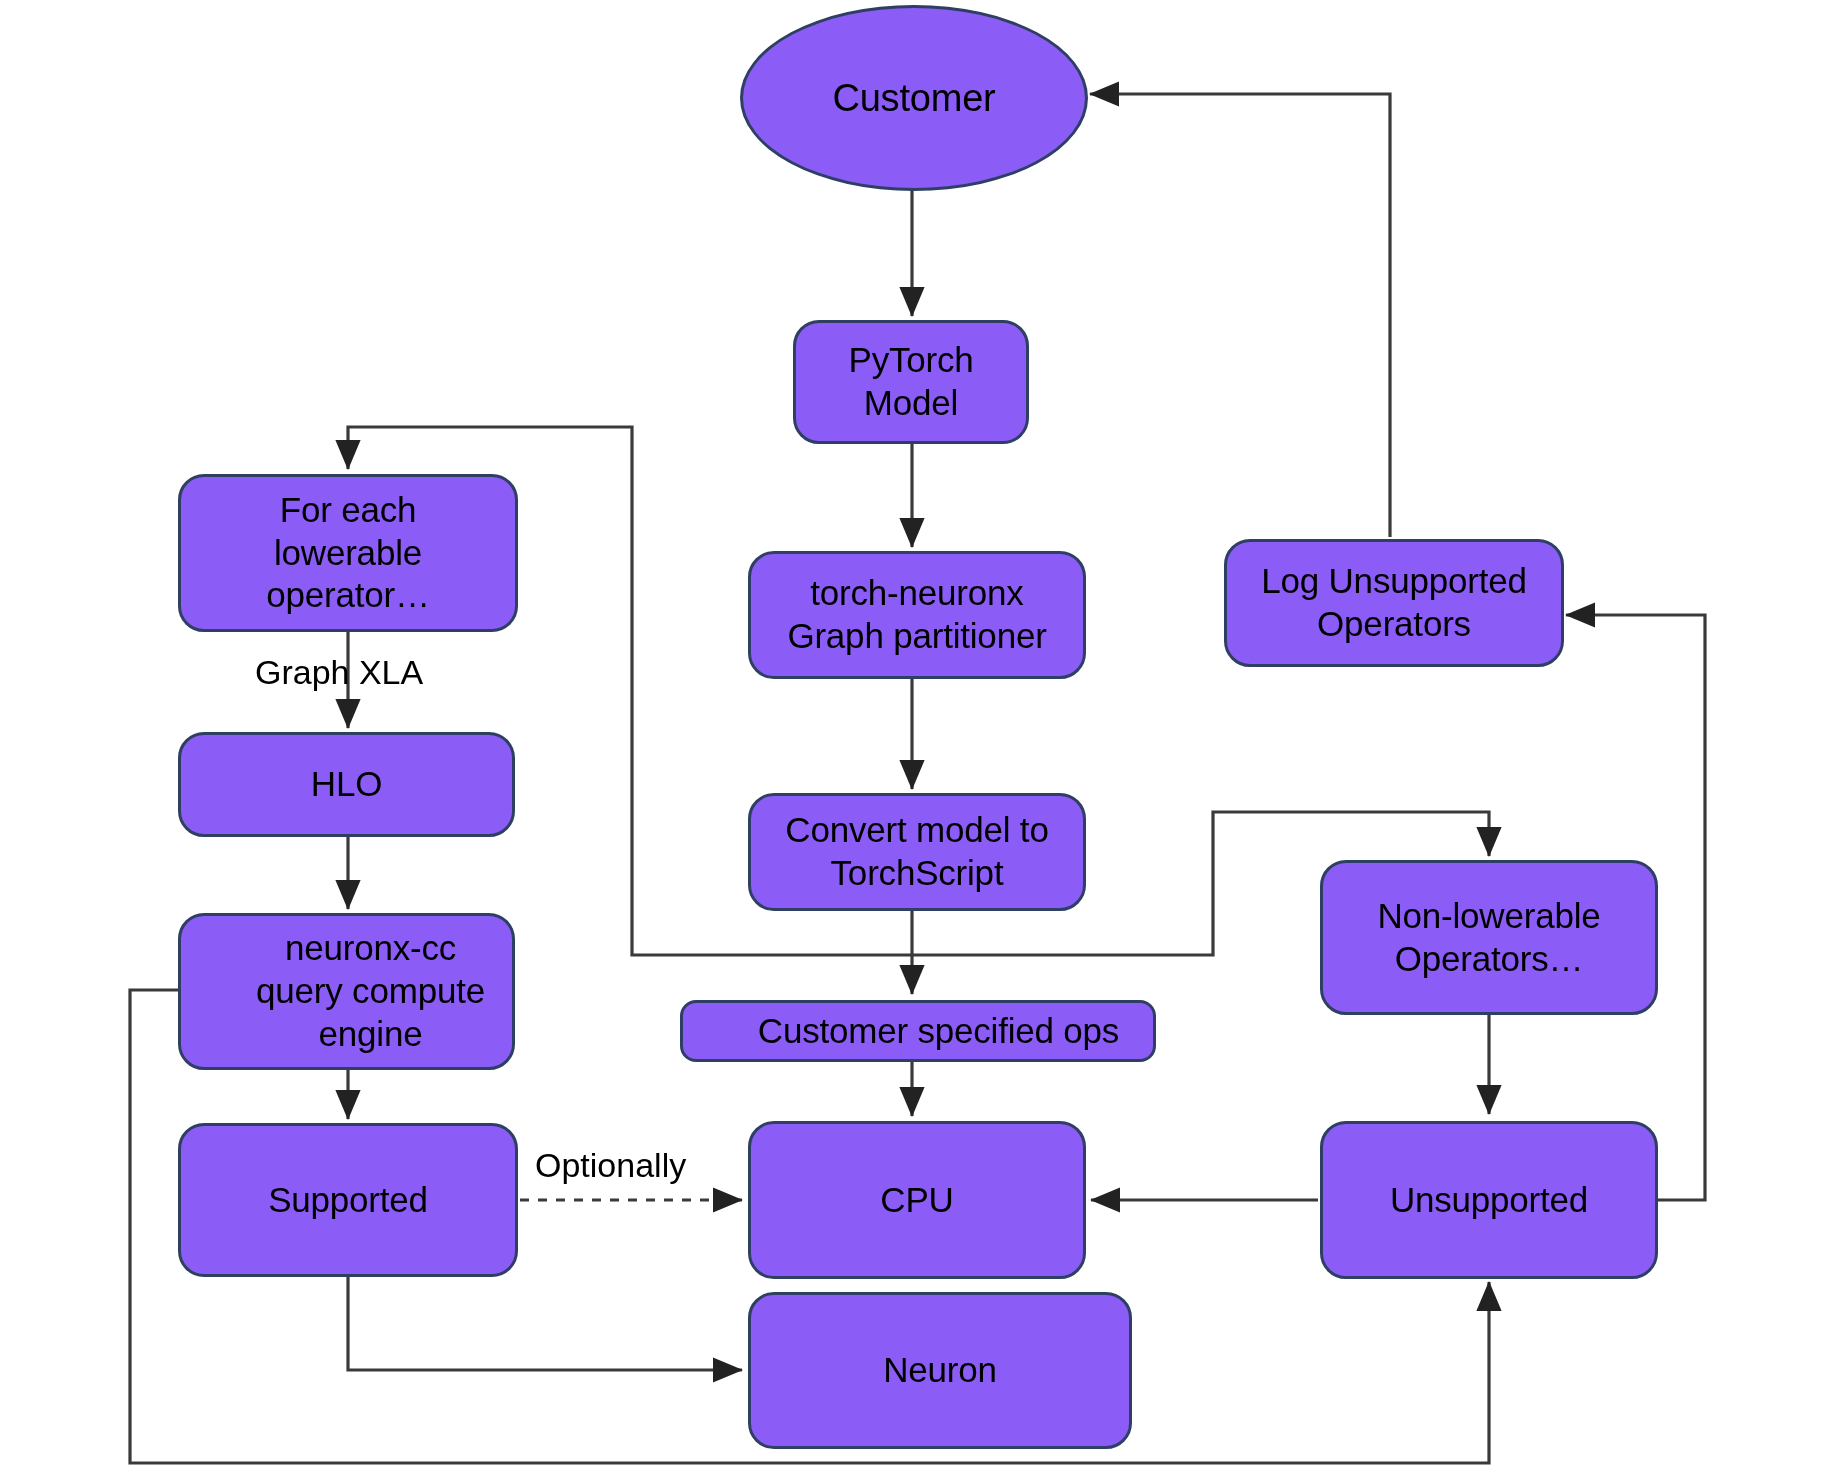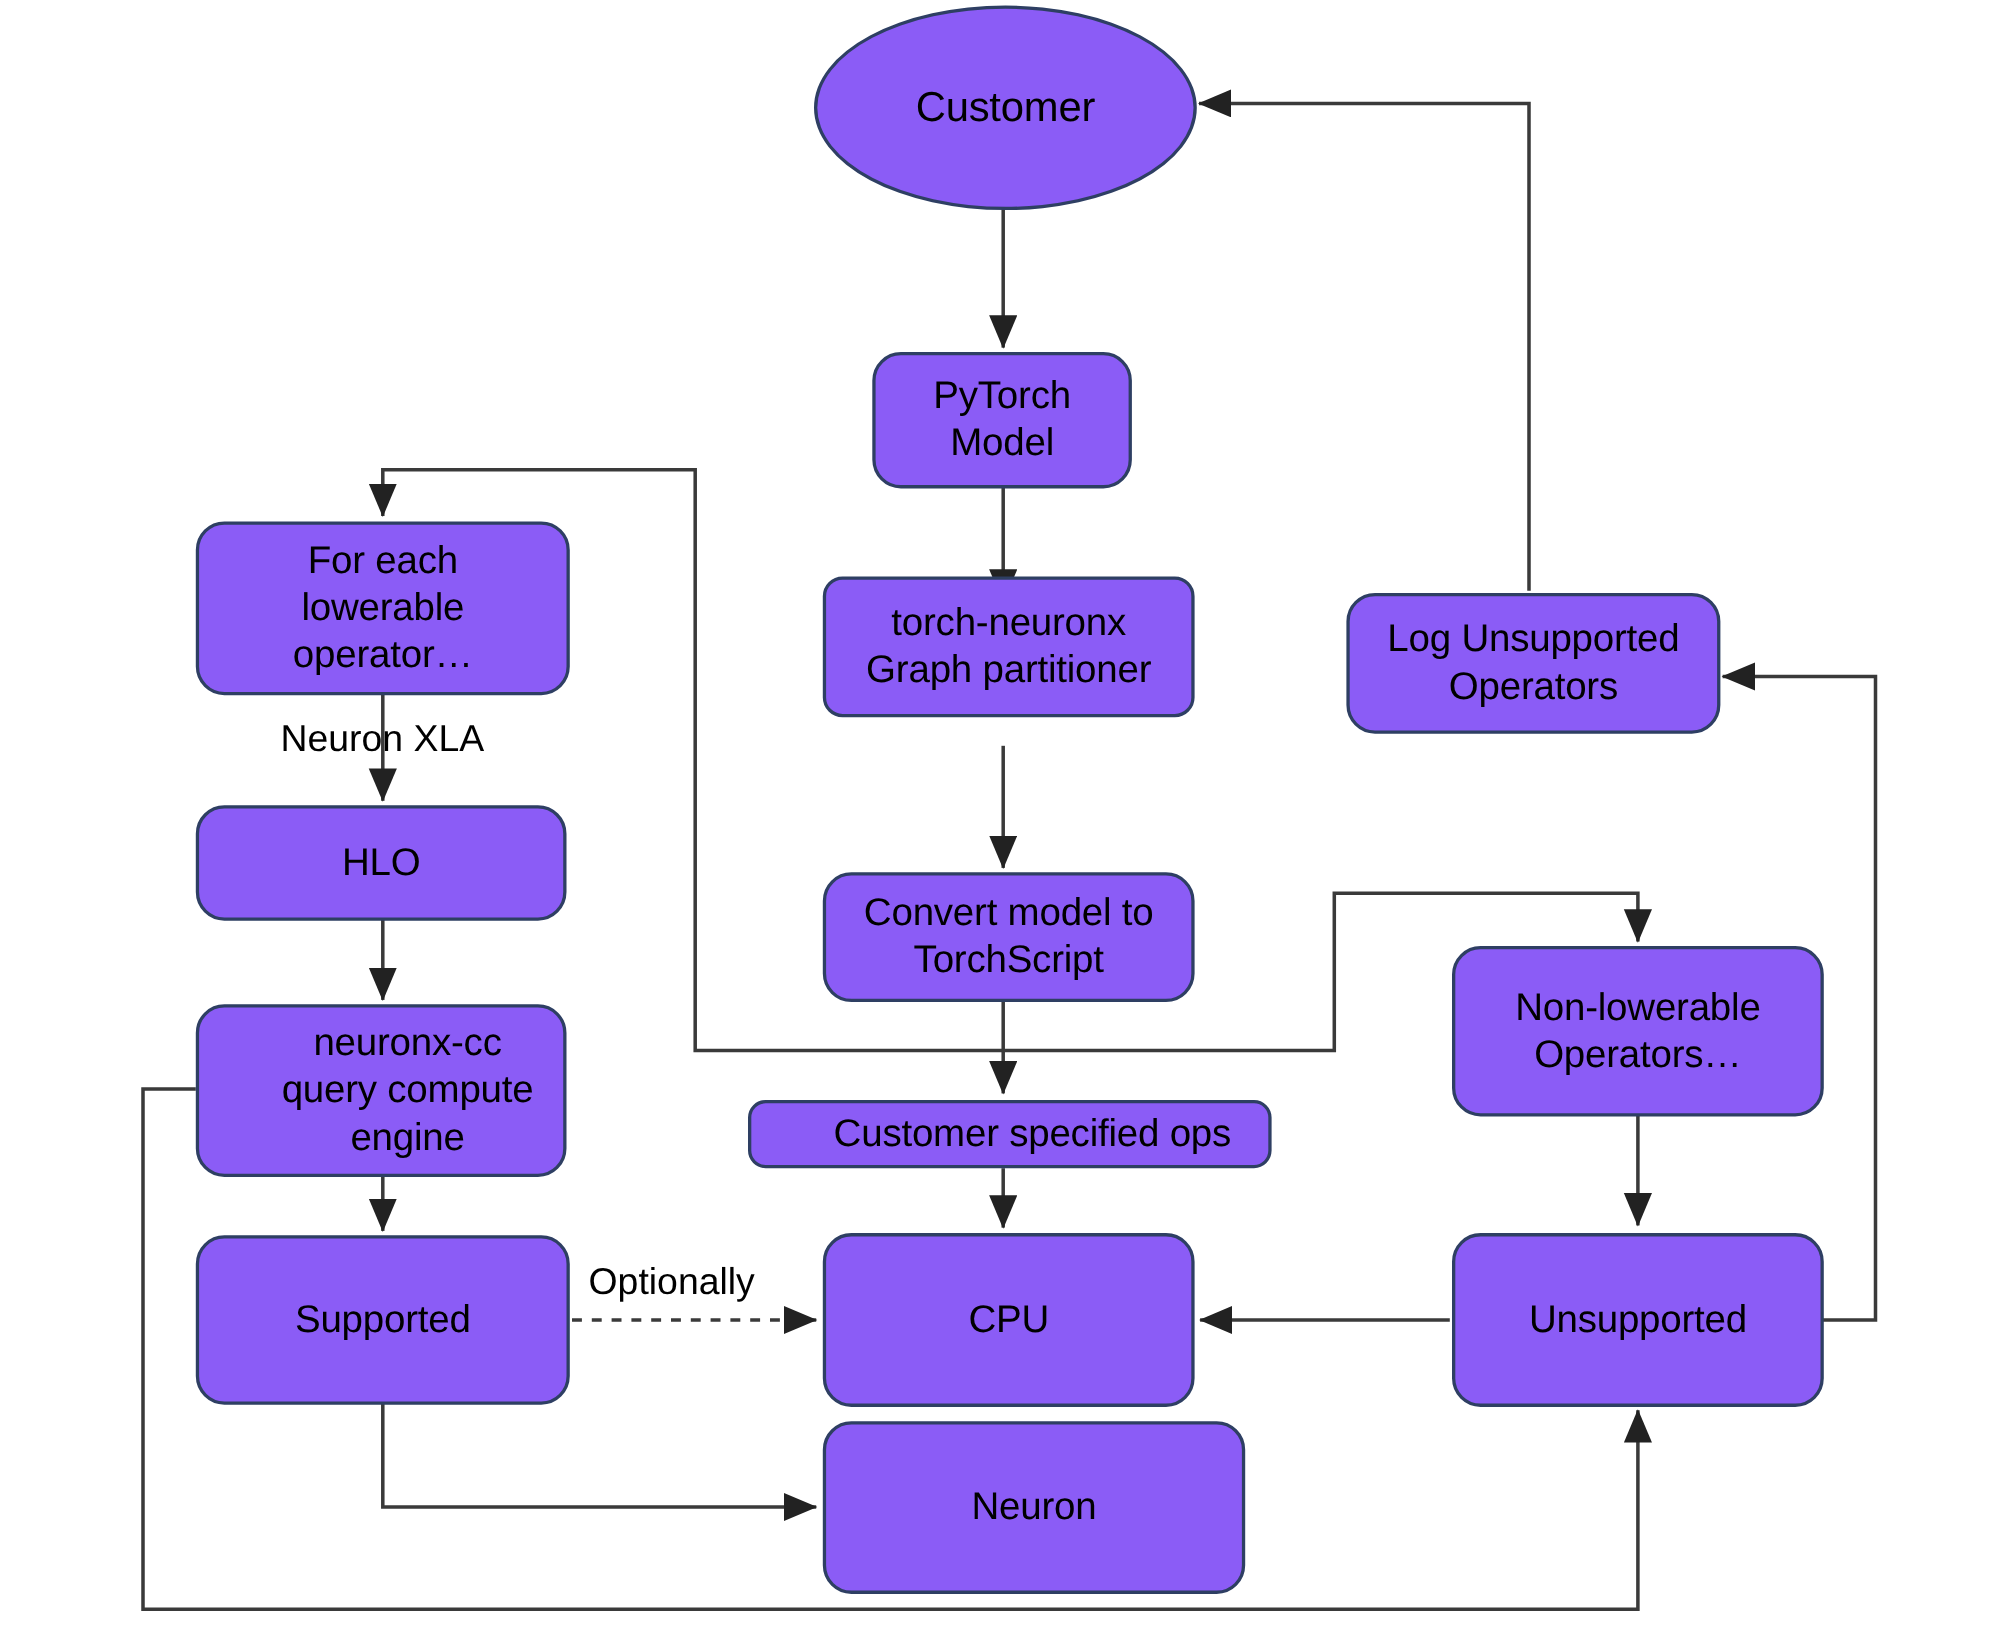--- a/index.html
+++ b/index.html
@@ -102,21 +102,21 @@
       <path d="M1390,537 L1390,94 L1090,94" marker-end="url(#arrow)"></path>
 
     </g>
   </svg>
 
   <div class="node ellipse" style="left:740px; top:5px; width:348px; height:186px; font-size:38px;">Customer</div>
 
   <div class="node rounded" style="left:793px; top:320px; width:236px; height:124px;">PyTorch
 Model</div>
 
-  <div class="node rounded" style="left:748px; top:524px; width:338px; height:128px;border-radius:18px;">torch-neuronx
+  <div class="node rounded" style="left:748px; top:551px; width:338px; height:128px;">torch-neuronx
 Graph partitioner</div>
 
   <div class="node rounded" style="left:748px; top:793px; width:338px; height:118px;">Convert model to
 TorchScript</div>
 
   <div class="node pill" style="left:680px; top:1000px; width:476px; height:62px;">Customer specified ops</div>
 
   <div class="node rounded" style="left:748px; top:1121px; width:338px; height:158px;">CPU</div>
 
   <div class="node rounded" style="left:748px; top:1292px; width:384px; height:157px;">Neuron</div>
@@ -134,17 +134,17 @@
   <div class="node rounded" style="left:178px; top:1123px; width:340px; height:154px;">Supported</div>
 
   <div class="node rounded" style="left:1224px; top:539px; width:340px; height:128px;">Log Unsupported
 Operators</div>
 
   <div class="node rounded" style="left:1320px; top:860px; width:338px; height:155px;">Non-lowerable
 Operators…</div>
 
   <div class="node rounded" style="left:1320px; top:1121px; width:338px; height:158px;">Unsupported</div>
 
-  <div class="edge-label" style="left:255px; top:655px;">Neuron XLA</div>
+  <div class="edge-label" style="left:255px; top:655px;">Graph XLA</div>
 
   <div class="edge-label" style="left:535px; top:1148px;">Optionally</div>
 
 </div>
 
 </body></html>

